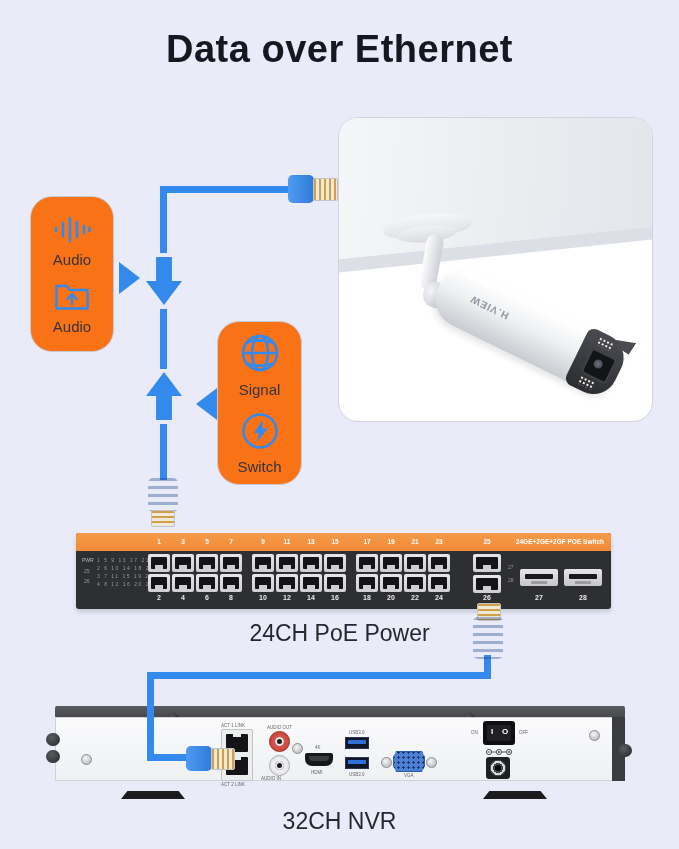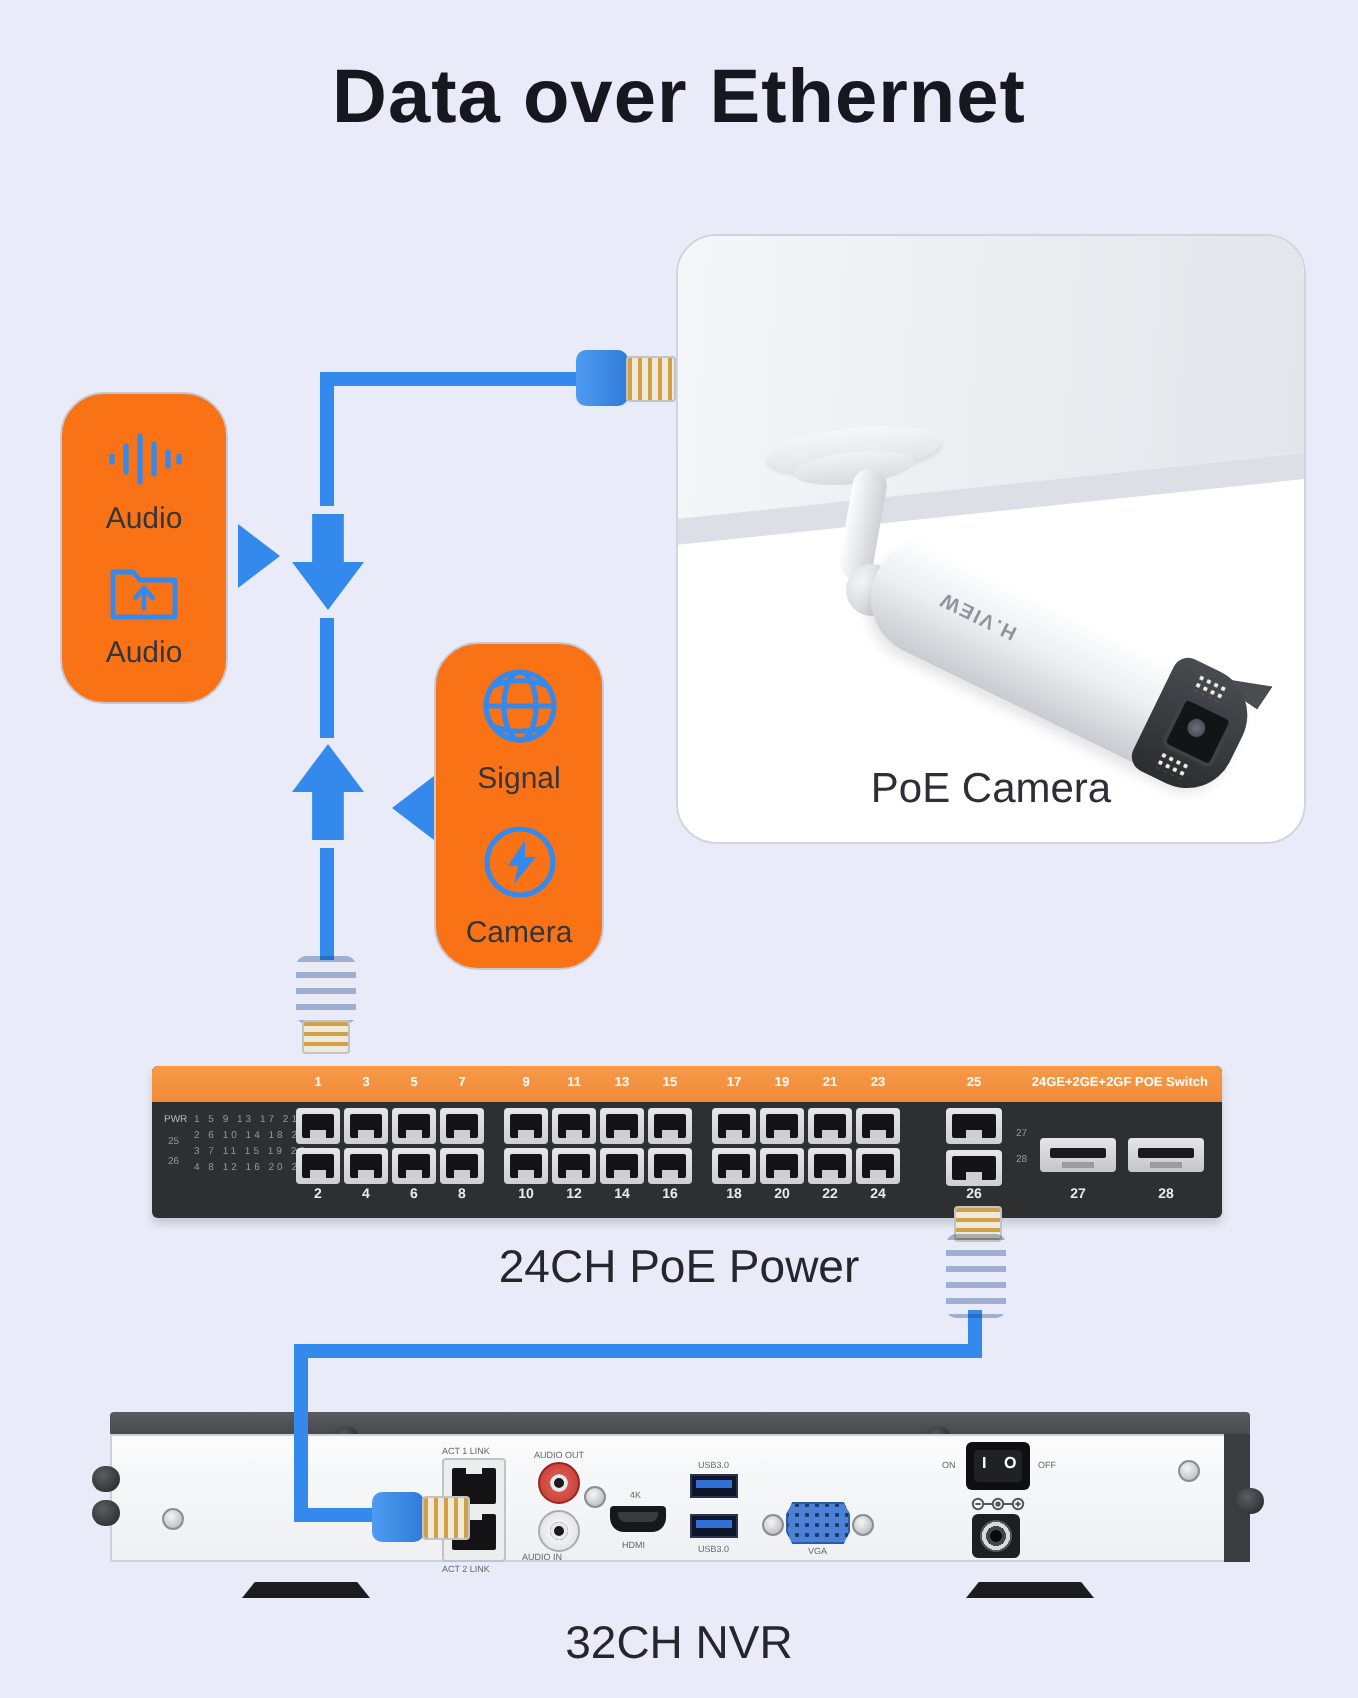--- a/index.html
+++ b/index.html
@@ -223,39 +223,38 @@
       <line x1="4" y1="21" x2="38" y2="21"></line>
       <path d="M7 11 a24 14 0 0 1 28 0"></path>
       <path d="M7 31 a24 14 0 0 0 28 0"></path>
     </g>
   </svg>
   <div class="info-label">Signal</div>
   <svg class="ic" width="40" height="40" viewBox="0 0 40 40" style="margin-top:6px">
     <circle cx="20" cy="20" r="16.5" fill="none" stroke="#3389ec" stroke-width="2.6"></circle>
     <path d="M22.5 9 L14 22 h5 l-2 9 L28 17.5 h-5.5 z" fill="#3389ec"></path>
   </svg>
-  <div class="info-label">Camera</div>
+  <div class="info-label">Switch</div>
 </div>
 
 <div class="camera-card">
   <div class="slab"></div>
   <div class="mount-base"></div>
   <div class="mount-base2"></div>
   <div class="mount-arm"></div>
   <div class="mount-elbow"></div>
   <div class="cam-body">
     <div class="cam-brand">H.VIEW</div>
     <div class="cam-hood"></div>
     <div class="cam-face">
       <div class="cam-led" style="left:13px;top:5px;"></div>
       <div class="cam-lens"></div>
       <div class="cam-led" style="left:13px;bottom:5px;"></div>
     </div>
   </div>
-  <div class="cam-caption">PoE Camera</div>
 </div>
 
 <div class="switch">
   <div class="sw-strip">
     <div>
         <div class="strip-nums" style="left: 72px;">
           <span>1</span>
           <span>3</span>
           <span>5</span>
           <span>7</span>

